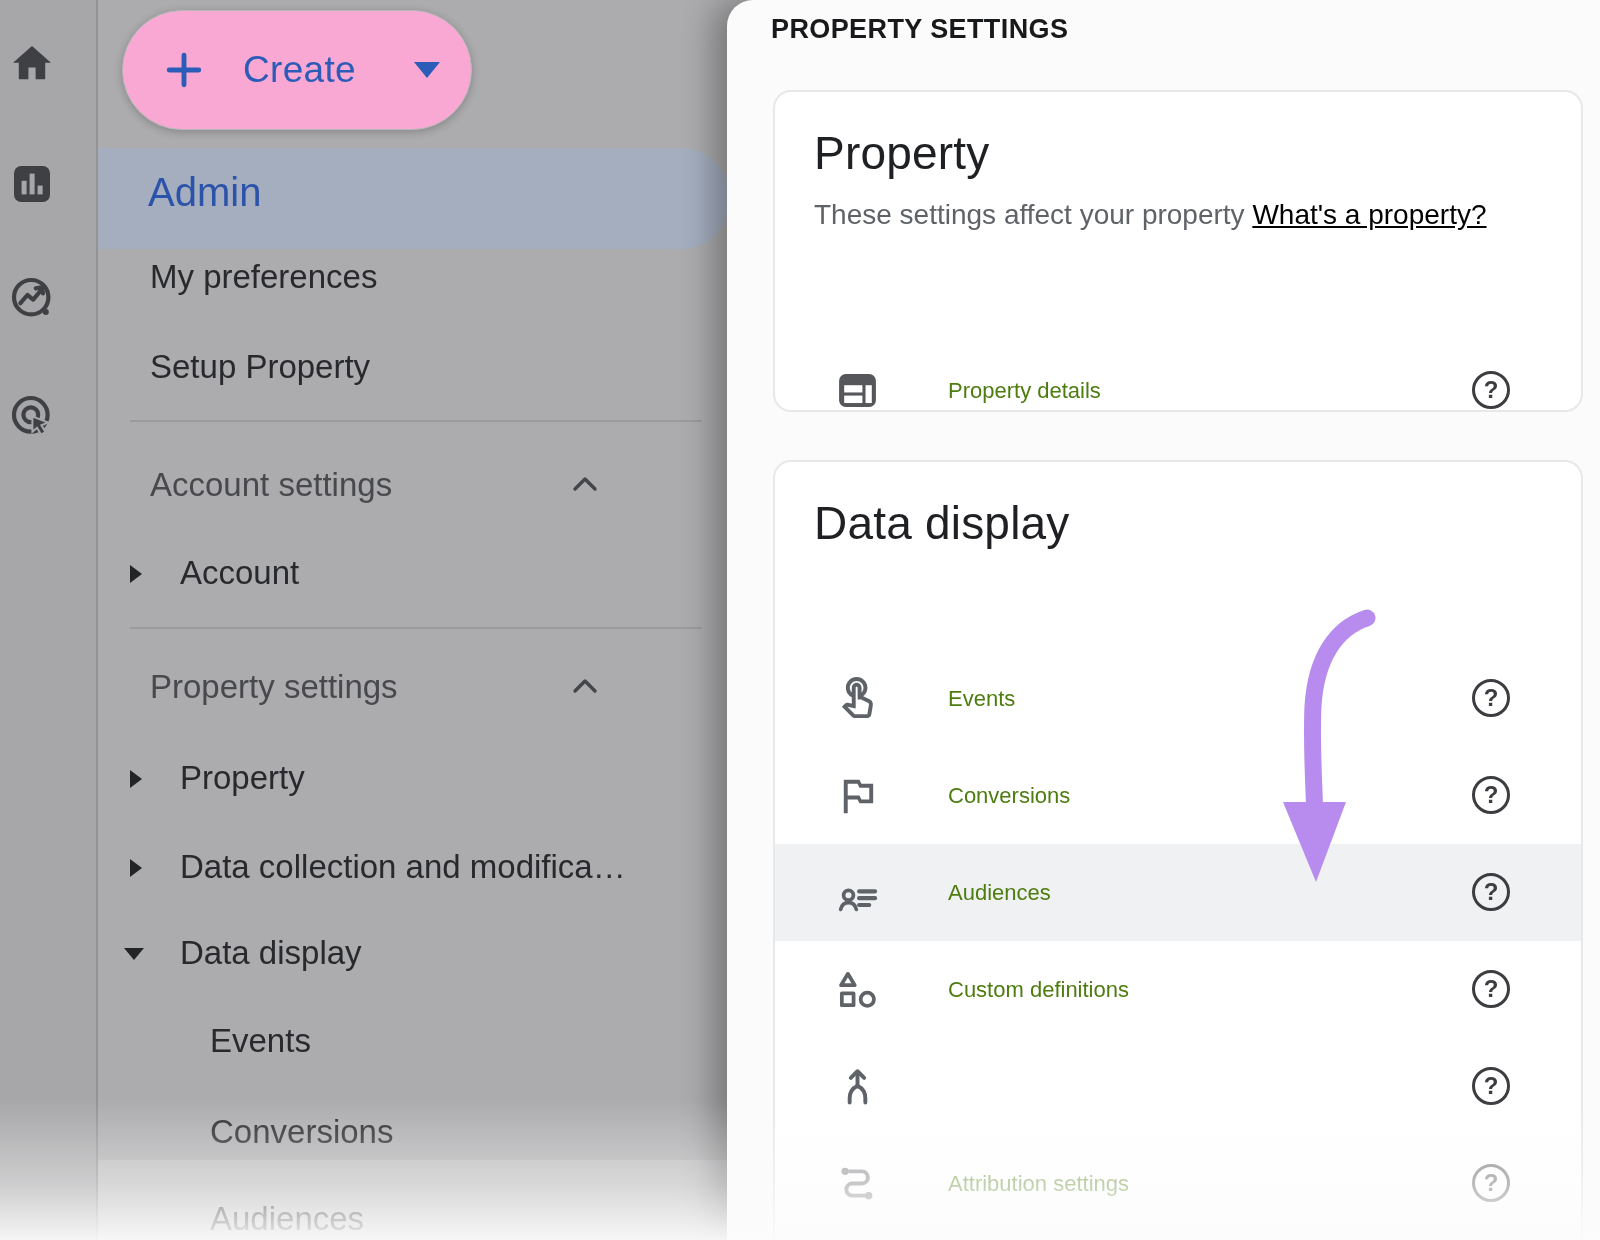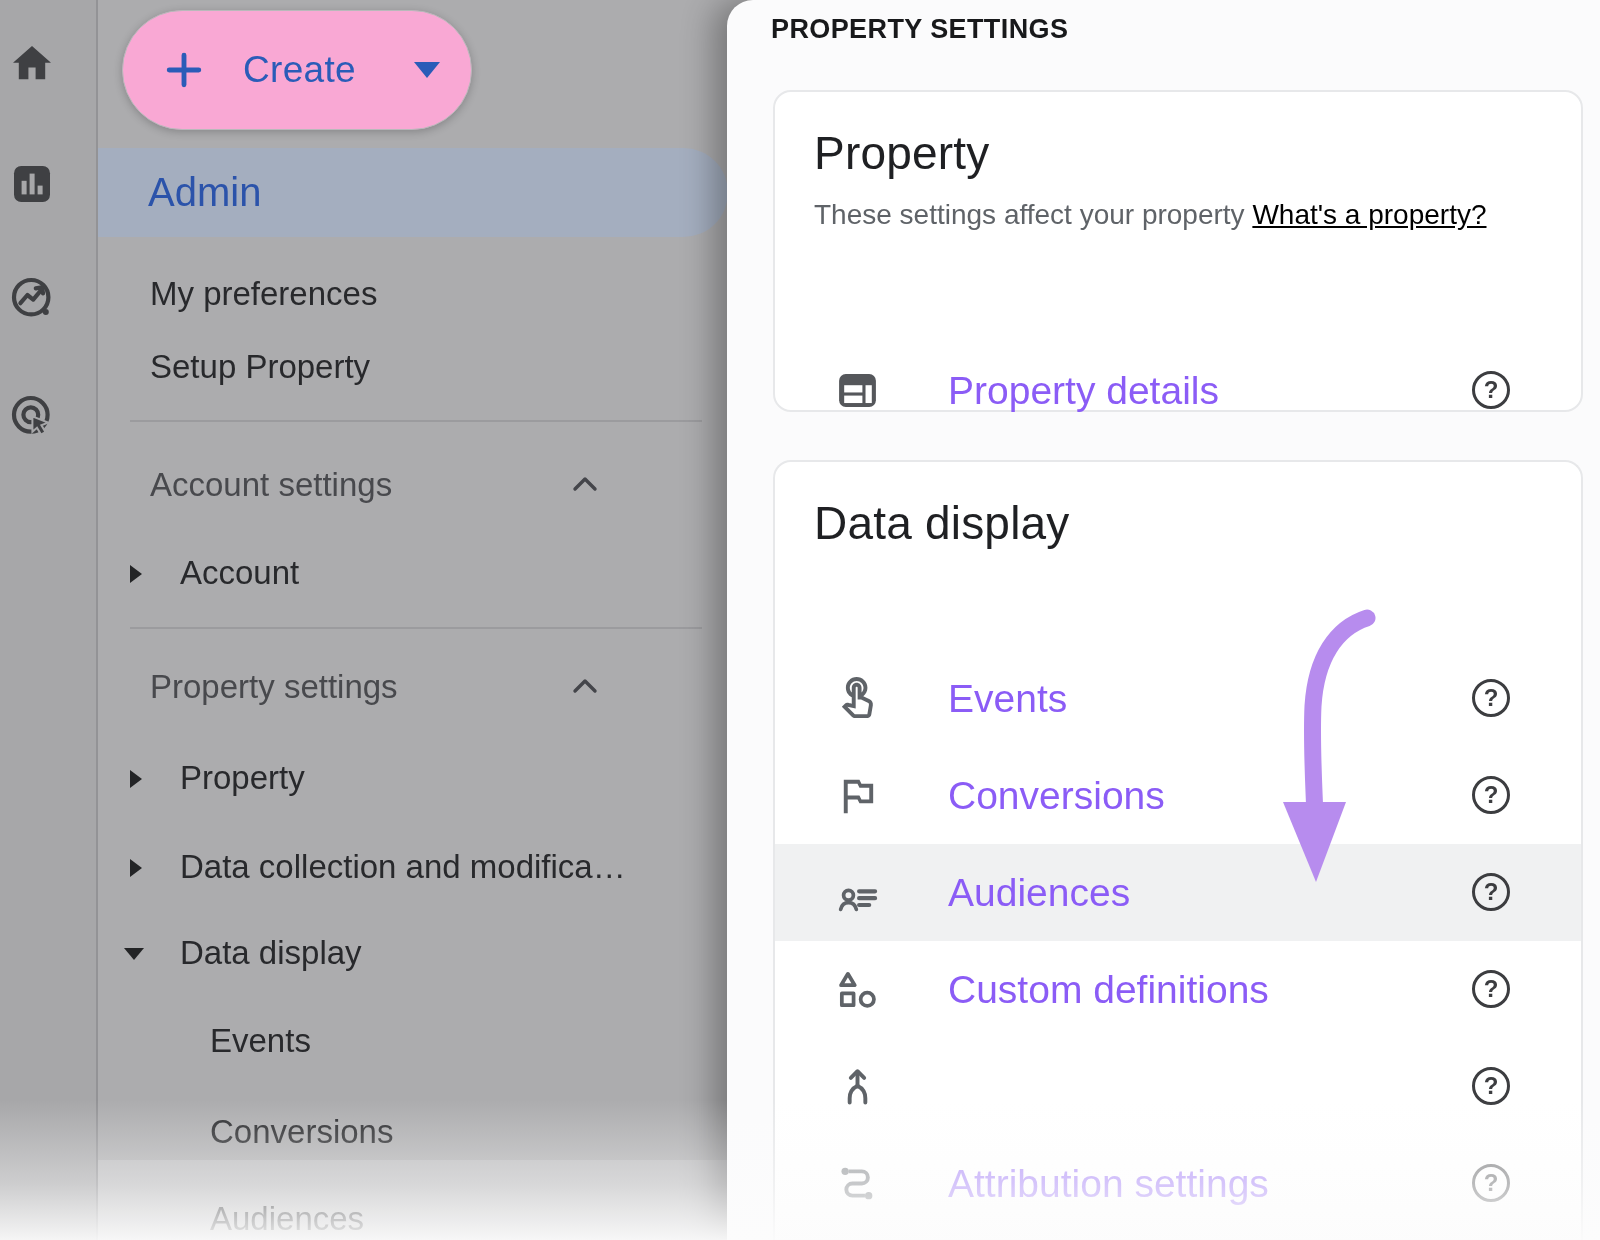--- a/index.html
+++ b/index.html
@@ -13,21 +13,21 @@
 
   
   .sidebar{position:absolute;left:100px;top:0;width:627px;height:1240px;background:#acacae;}
   .create-btn{position:absolute;left:22px;top:10px;width:350px;height:120px;border-radius:60px;
     background:#f9a8d4;border:1px solid #b9b9bb;box-shadow:0 2px 8px rgba(0,0,0,.22);
     display:flex;align-items:center;padding-left:42px;cursor:pointer;}
   .create-plus{width:38px;height:38px;color:#2a5cb8;}
   .create-label{margin-left:40px;font-size:37px;color:#2a5cb8;letter-spacing:.3px;}
   .create-caret{margin-left:58px;width:0;height:0;border-left:13px solid transparent;border-right:13px solid transparent;border-top:16px solid #2a5cb8;}
 
-  .admin-pill{position:absolute;left:-2px;top:148px;width:630px;height:89px;background:#a4aebf;border-radius:0 46px 46px 0;}
+  .admin-pill{position:absolute;left:-2px;top:148px;width:630px;height:101px;background:#a4aebf;border-radius:0 46px 46px 0;}
   .admin-label{position:absolute;left:50px;top:0;line-height:89px;font-size:40px;color:#2b53aa;font-weight:500;}
 
   .side-item{position:absolute;left:0;width:627px;height:50px;line-height:50px;font-size:33px;color:#28292c;cursor:pointer;}
   .side-item .txt{position:absolute;top:0;line-height:50px;white-space:nowrap;}
   .side-header{color:#48494d;}
   .tri-right{position:absolute;left:30px;top:17px;width:0;height:0;border-top:9px solid transparent;border-bottom:9px solid transparent;border-left:12px solid #232426;}
   .tri-down{position:absolute;left:24px;top:20px;width:0;height:0;border-left:10px solid transparent;border-right:10px solid transparent;border-top:12px solid #232426;}
   .chev-up{position:absolute;left:472px;top:16px;width:26px;height:16px;color:#44454a;}
   .divider{position:absolute;left:30px;width:572px;height:2px;background:#9b9b9e;}
   .aud-band{position:absolute;left:-2px;top:1160px;width:630px;height:80px;background:rgba(255,255,255,.16);}
@@ -40,21 +40,21 @@
   .card{position:absolute;left:46px;width:810px;background:#ffffff;border:2px solid #e7e8ea;border-radius:18px;}
   .card1{top:90px;height:322px;}
   .card2{top:460px;height:800px;border-bottom:none;border-bottom-left-radius:0;border-bottom-right-radius:0;}
   .card-title{position:absolute;left:39px;top:34px;font-size:46px;color:#1f2023;letter-spacing:.2px;}
   .card-desc{position:absolute;left:39px;top:98px;width:700px;font-size:28px;line-height:50px;color:#5f6368;}
   .card-desc a{color:#000000;text-decoration:underline;cursor:pointer;}
 
   .setting-row{position:absolute;left:0;width:100%;height:97px;cursor:pointer;}
   .row-icon{position:absolute;left:59px;top:25px;width:47px;height:47px;color:#5f6368;}
   .row-icon svg{width:100%;height:100%;display:block;}
-  .row-label{position:absolute;left:173px;top:0;line-height:97px;font-size:39px;color:#8b5cf6;white-space:nowrap;}
+  .row-label{position:absolute;left:173px;top:0;line-height:97px;font-size:22px;color:#4d7c0f;white-space:nowrap;}
   .help{position:absolute;left:697px;top:29px;width:38px;height:38px;border:3.5px solid #3c3d40;border-radius:50%;
     color:#3c3d40;font-size:24px;font-weight:700;text-align:center;line-height:32px;cursor:pointer;}
   .highlight{background:#f0f1f2;}
   .faded{opacity:.62;}
 
   .card1 .setting-row{top:250px;}
   .r-events{top:188px;} .r-conversions{top:285px;} .r-audiences{top:382px;}
   .r-customdefs{top:479px;padding-left:16px;} .r-channelgroups{top:576px;} .r-attribution{top:673px;}
 
   
@@ -107,21 +107,21 @@
         <path d="M18 4v28M4 18h28" stroke="currentColor" stroke-width="4.6" stroke-linecap="round" fill="none"></path>
       </svg>
       <span class="create-label">Create</span>
       <span class="create-caret"></span>
     </div>
 
     <div class="admin-pill">
       <span class="admin-label">Admin</span>
     </div>
 
-    <div class="side-item" style="top:252px;margin-top:17px;">
+    <div class="side-item" style="top:252px;">
       <span class="txt" style="left:50px;">My preferences</span>
     </div>
     <div class="side-item" style="top:342px;">
       <span class="txt" style="left:50px;">Setup Property</span>
     </div>
 
     <div class="divider" style="top:420px;"></div>
 
     <div class="side-item" style="top:548px;">
       <span class="tri-right"></span>

